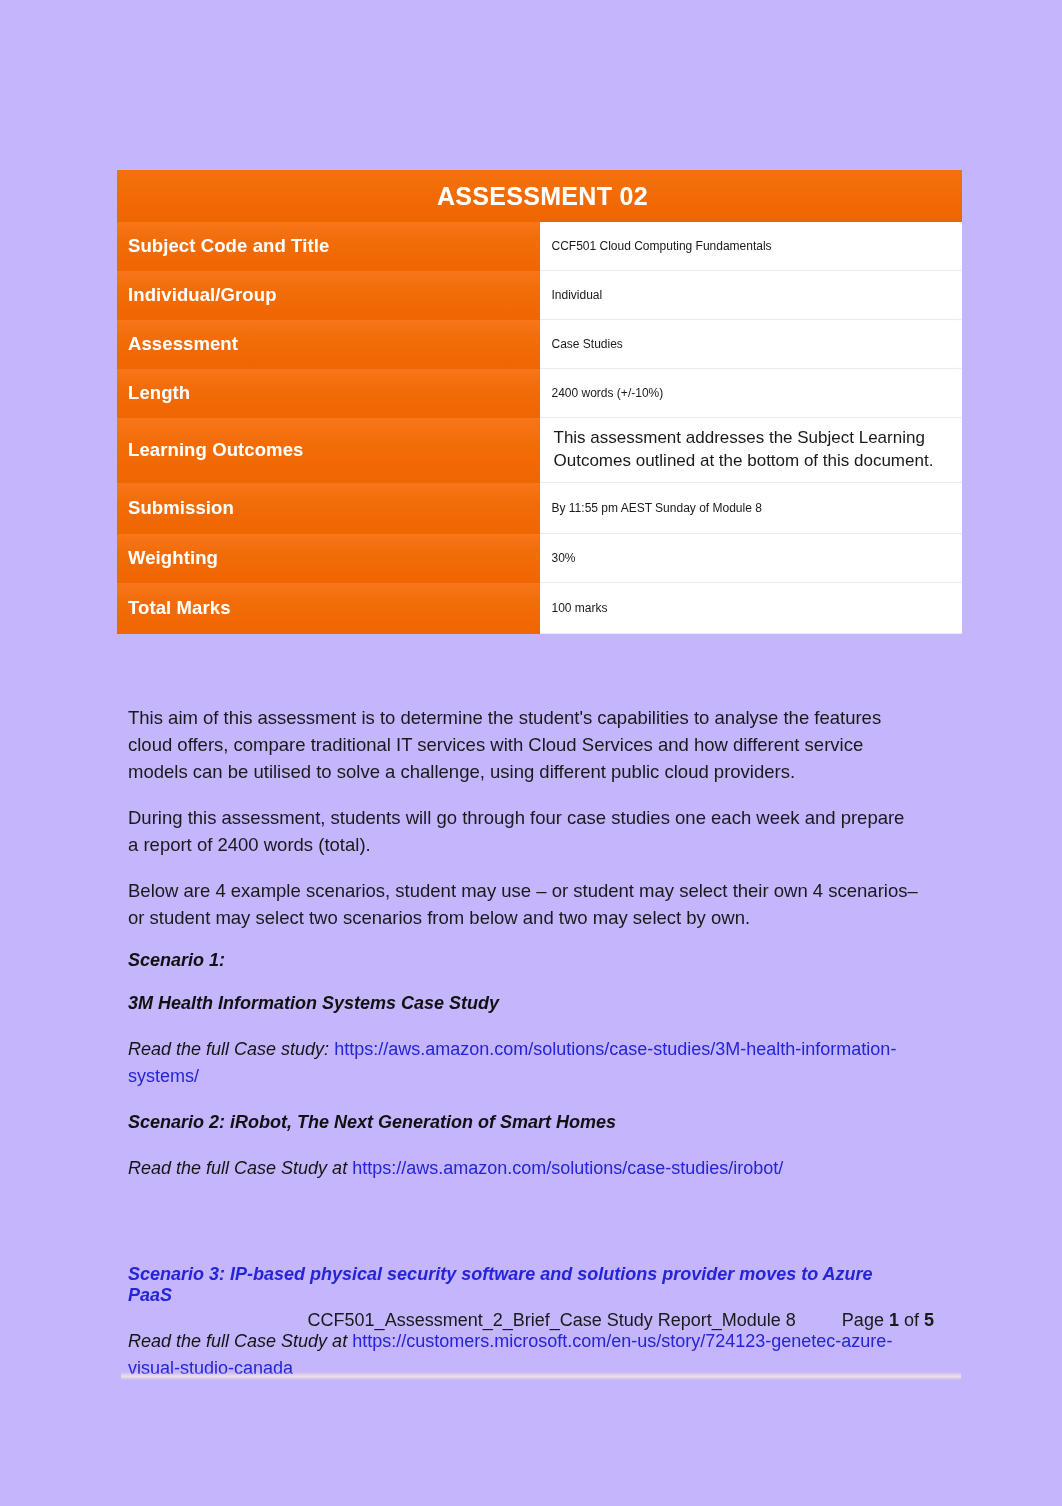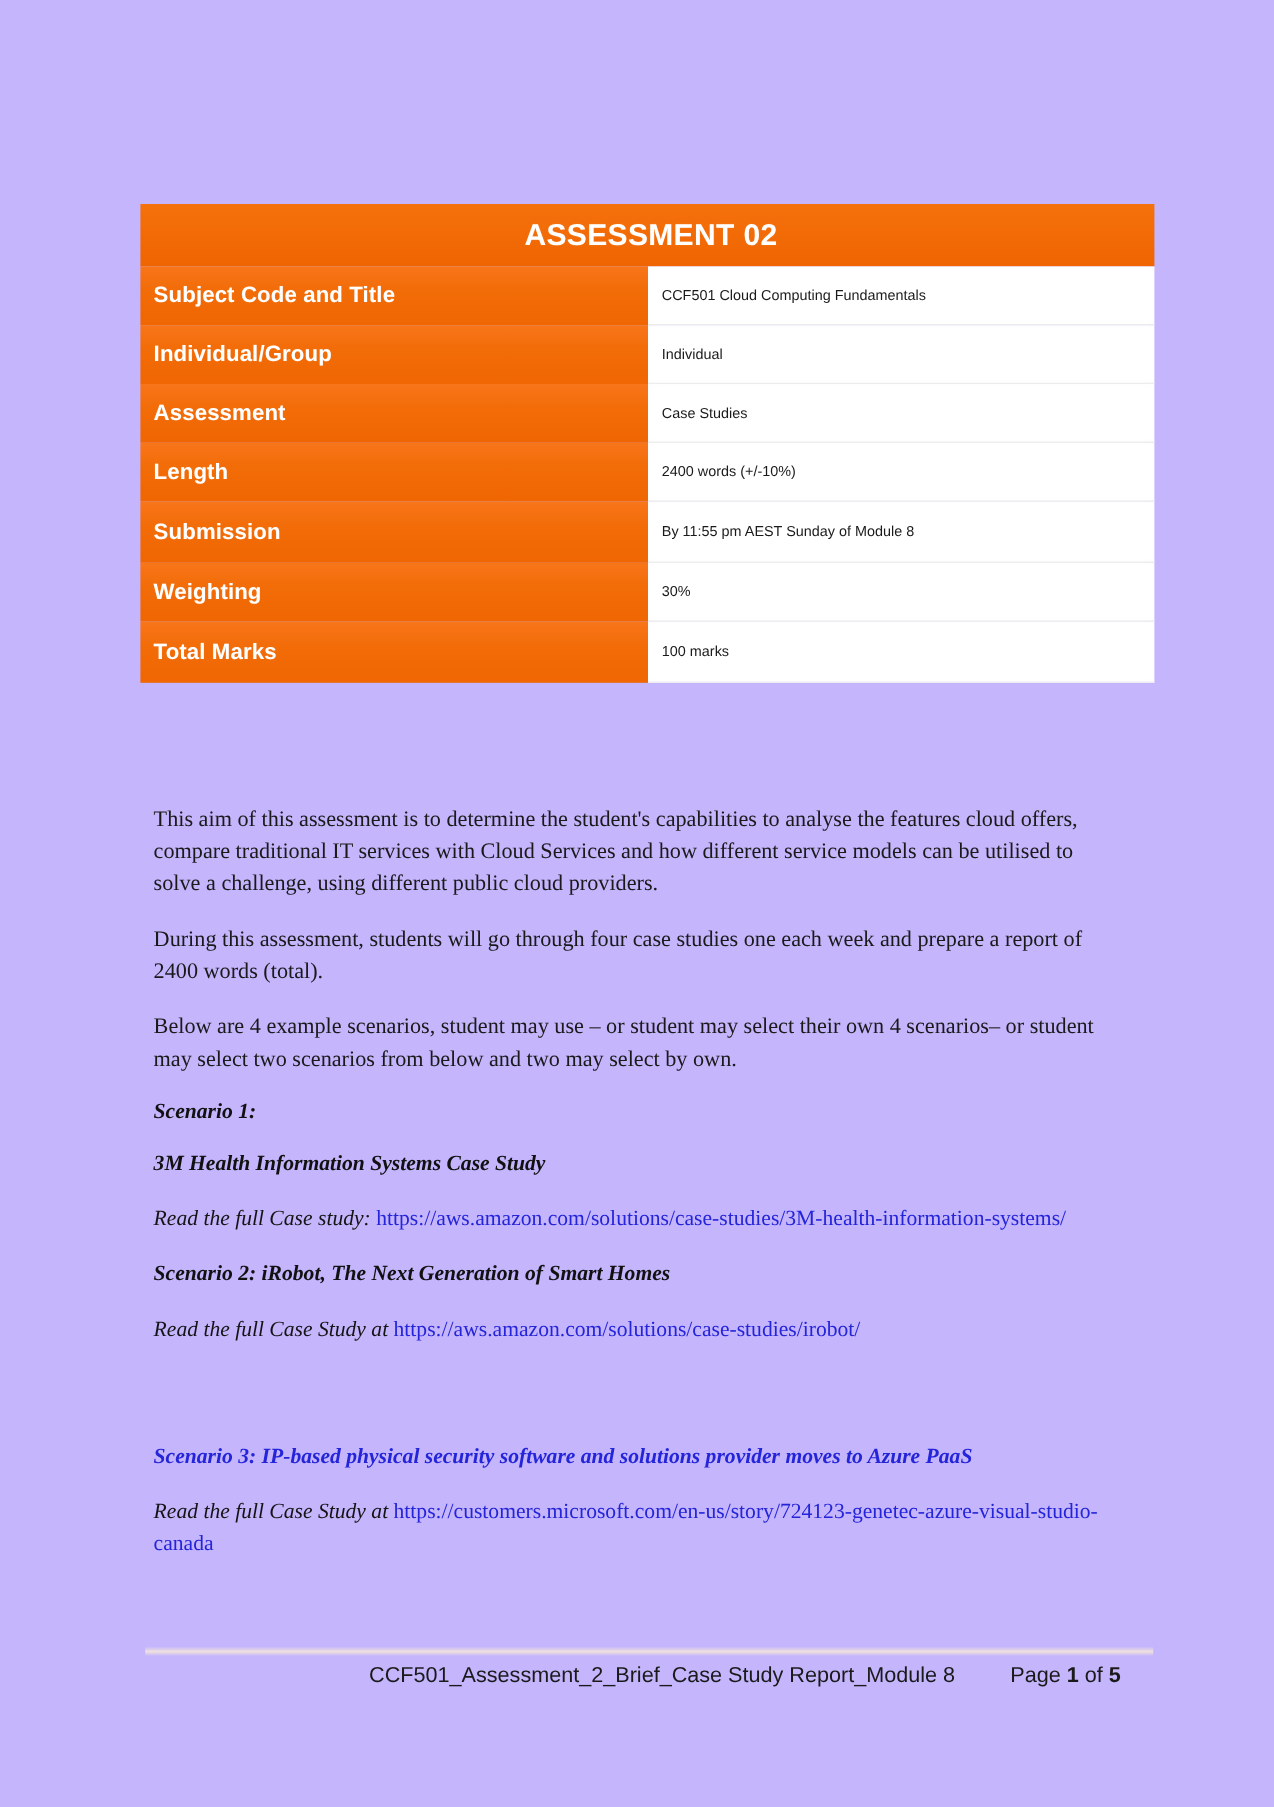--- a/index.html
+++ b/index.html
@@ -88,23 +88,22 @@
     box-shadow: 0 3px 14px rgba(0,0,0,0.17);
     border-radius: 2px;
     pointer-events: none;
     z-index: -1;
   }
 
   
   .body {
     position: absolute;
     left: 128px;
-    top: 670px;
+    top: 704px;
     width: 790px;
-    font-family: Liberation Serif, serif;
   }
   p.para {
     margin: 0 0 19px 0;
     font-size: 18.5px;
     line-height: 1.46;
     color: #1a1a1a;
   }
   p.para:last-child { margin-bottom: 0; }
 
   .head-it {
@@ -141,21 +140,21 @@
     position: absolute;
     left: 121px;
     top: 1372px;
     width: 840px;
     height: 8px;
     background: linear-gradient(180deg, rgba(250,240,228,0.0) 0%, rgba(247,233,216,0.85) 55%, rgba(252,247,240,0.0) 100%);
   }
   .footer {
     position: absolute;
     left: 128px;
-    top: 1386px;
+    top: 1310px;
     width: 830px;
     font-size: 18px;
     color: #1a1a1a;
     display: flex;
     justify-content: flex-end;
     align-items: baseline;
     gap: 46px;
     padding-right: 24px;
     box-sizing: border-box;
     filter: blur(0.2px);
@@ -188,20 +187,24 @@
       <tr class="row-h-48">
         <td class="label-cell">Assessment</td>
         <td class="value-cell">Case Studies</td>
       </tr>
 
       <tr class="row-h-48">
         <td class="label-cell">Length</td>
         <td class="value-cell">2400 words (+/-10%)</td>
       </tr>
 
+      <tr class="row-h-58">
+        <td class="label-cell">Learning Outcomes</td>
+        <td class="value-cell two-line">This assessment addresses the Subject Learning Outcomes outlined at the bottom of this document.</td>
+      </tr>
 
       <tr class="row-h-50">
         <td class="label-cell">Submission</td>
         <td class="value-cell">By 11:55 pm AEST Sunday of Module 8</td>
       </tr>
 
       <tr class="row-h-48">
         <td class="label-cell">Weighting</td>
         <td class="value-cell">30%</td>
       </tr>

